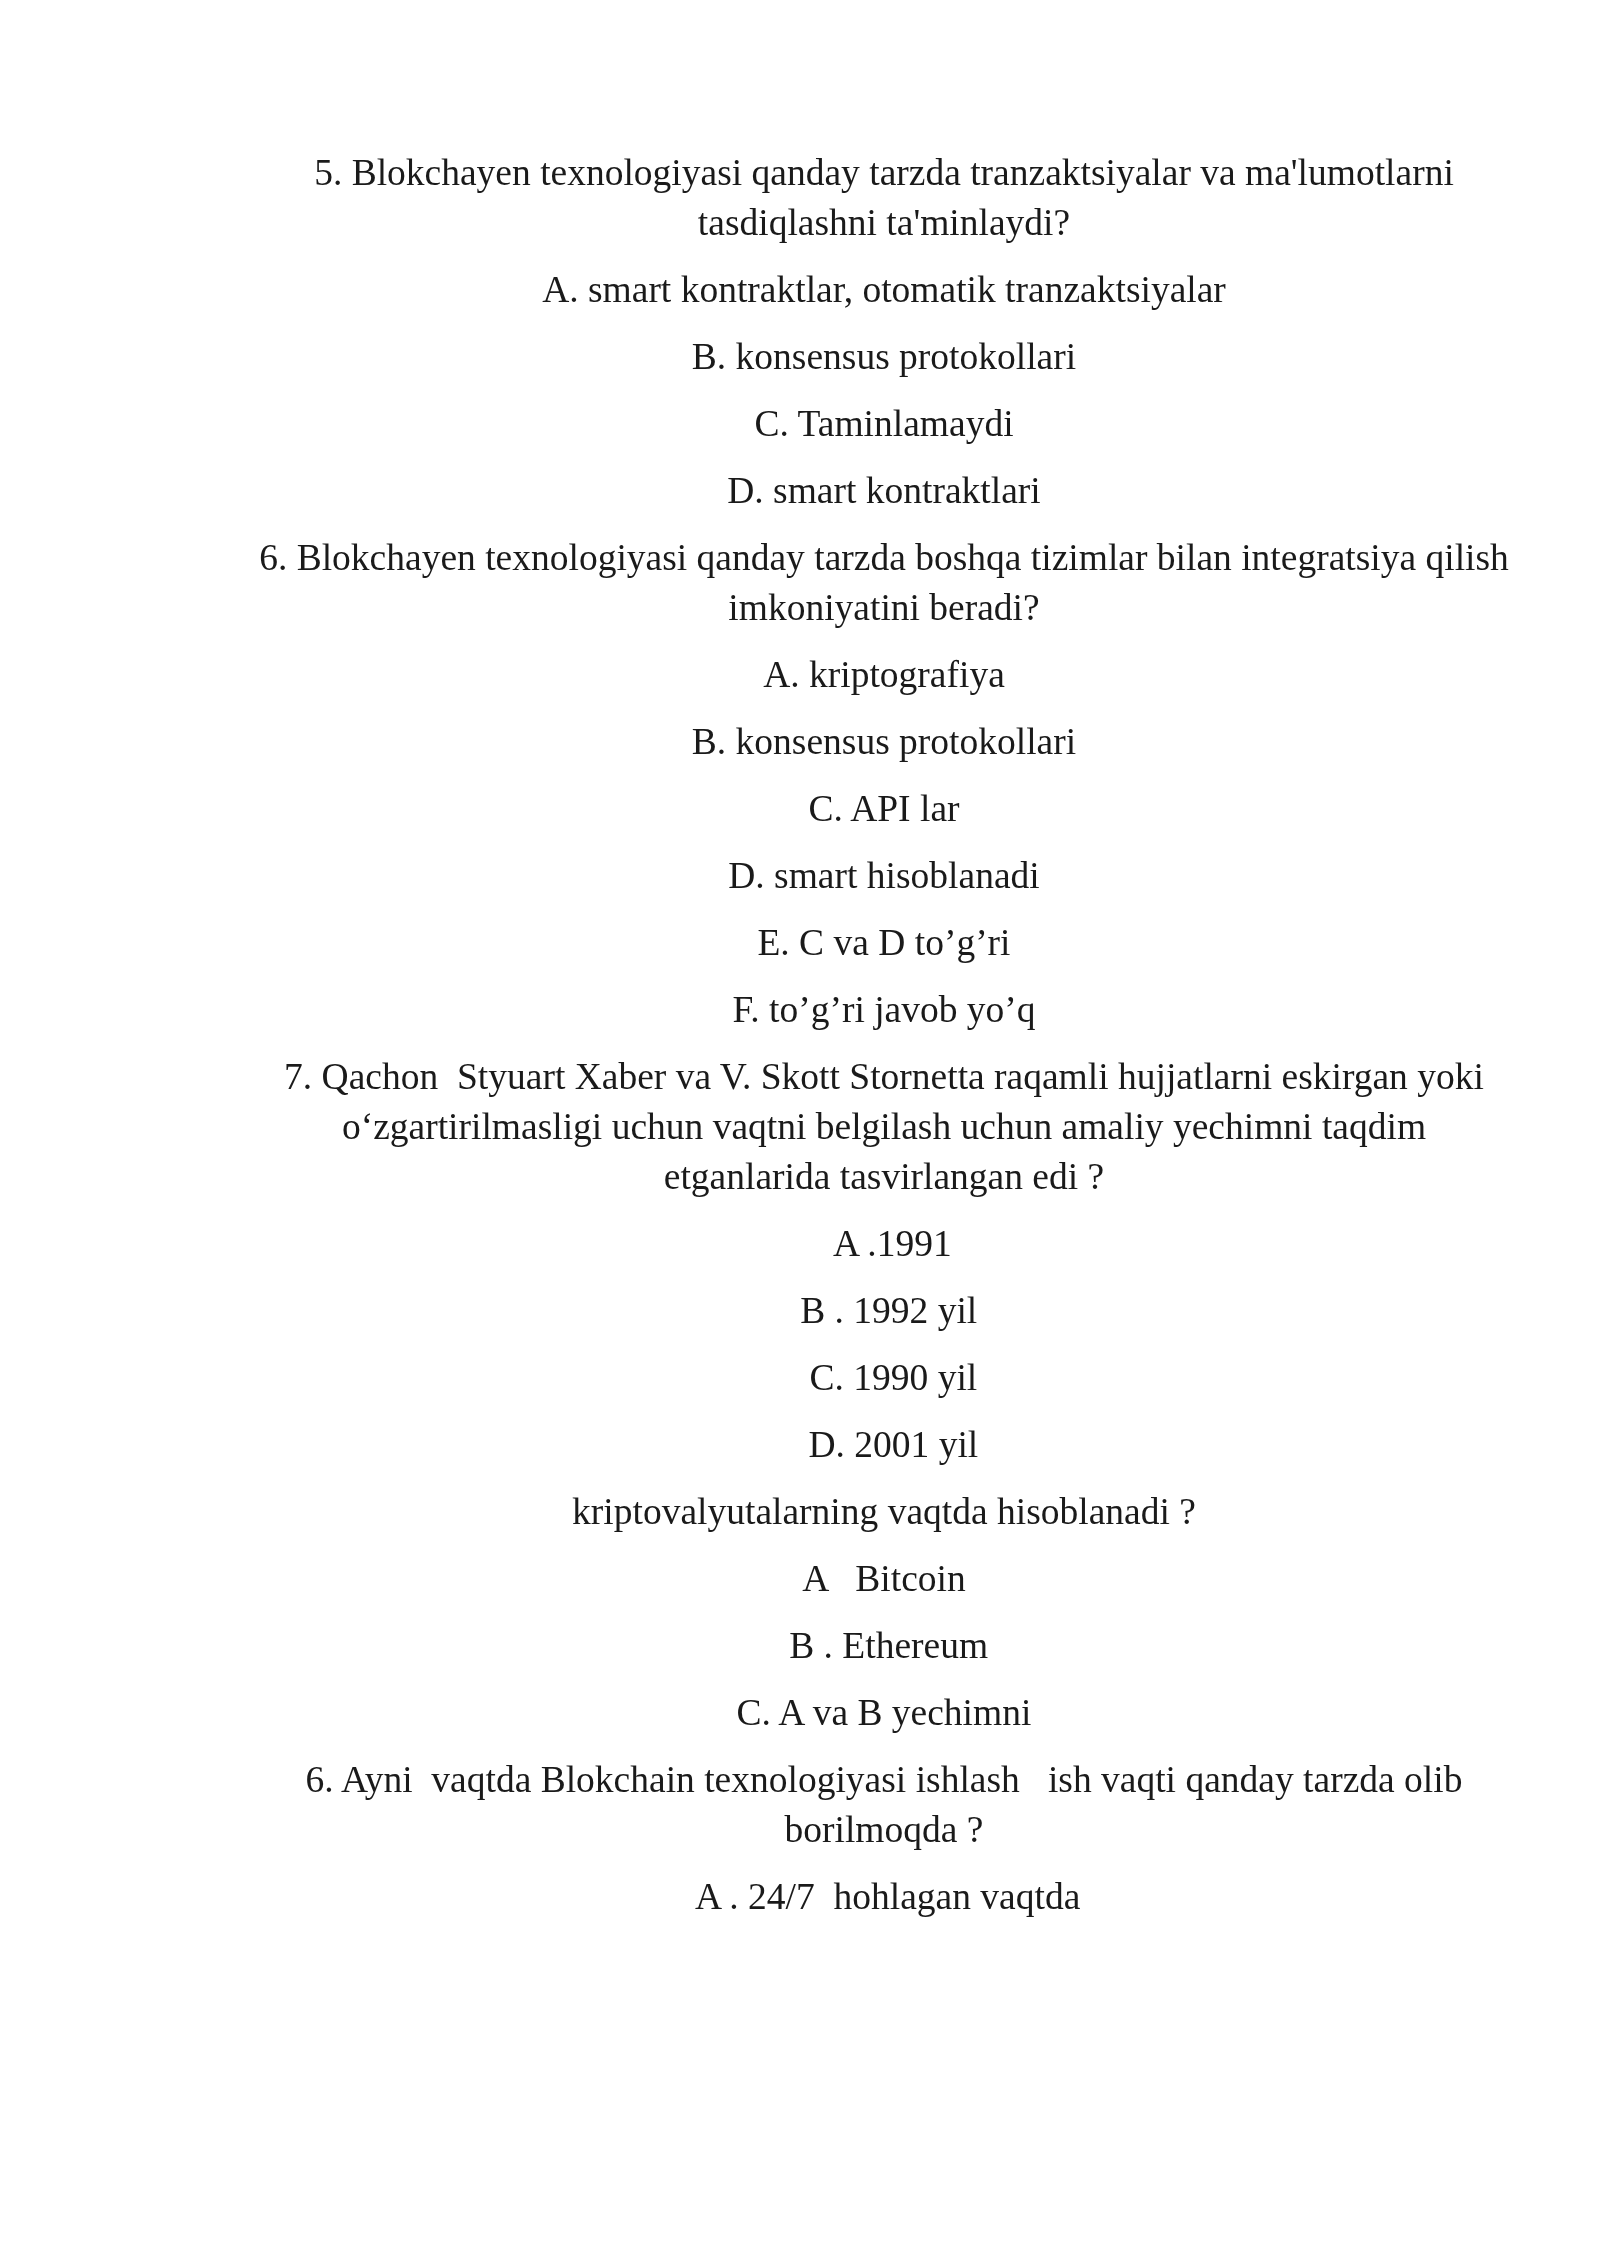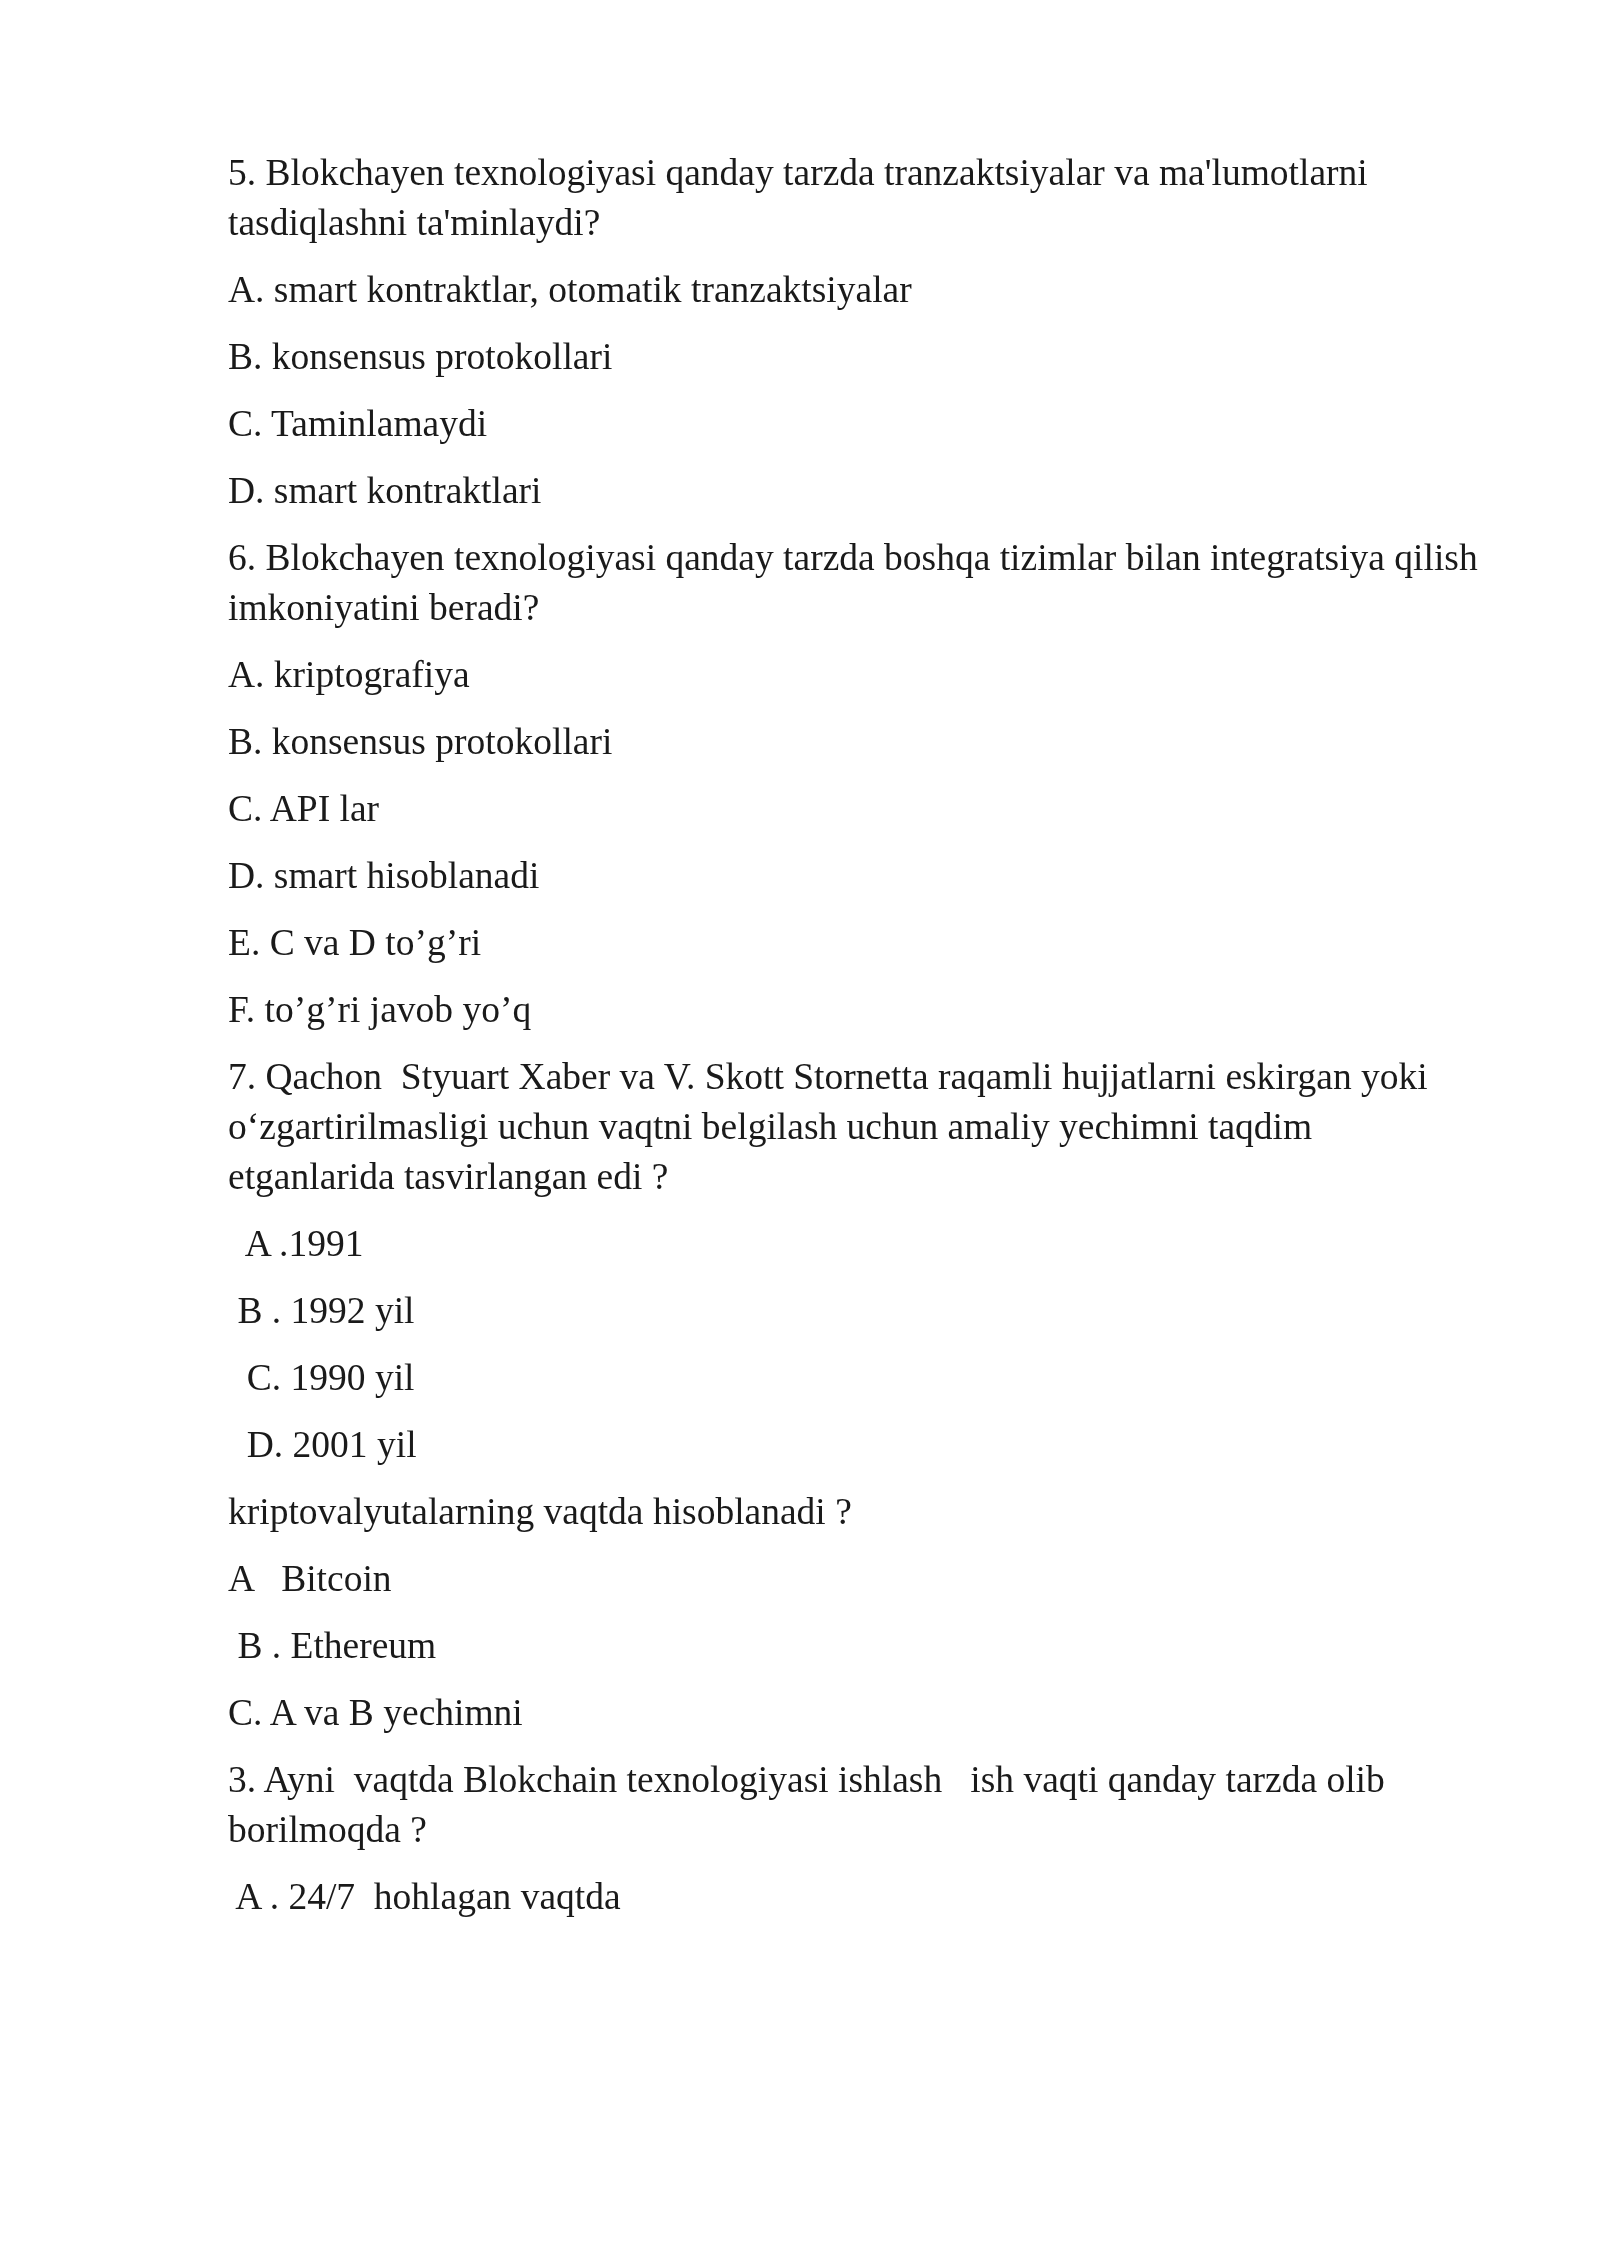--- a/index.html
+++ b/index.html
@@ -22,20 +22,21 @@
     background: #ffffff;
   }
   .para {
     margin: 0 0 17px 0;
     font-size: 37.5px;
     line-height: 50px;
   }
   .para .line {
     display: block;
     white-space: pre;      
+    text-align: center;
   }
 </style>
 </head>
 <body>
 
 <main class="page">
   <div id="doc">
       <p class="para question">
         <span class="line">5. Blokchayen texnologiyasi qanday tarzda tranzaktsiyalar va ma'lumotlarni</span>
         <span class="line">tasdiqlashni ta'minlaydi?</span>
@@ -97,20 +98,20 @@
       <p class="para option">
         <span class="line">A   Bitcoin</span>
       </p>
       <p class="para option">
         <span class="line"> B . Ethereum</span>
       </p>
       <p class="para option">
         <span class="line">C. A va B yechimni</span>
       </p>
       <p class="para question">
-        <span class="line">3. Ayni  vaqtda Blokchain texnologiyasi ishlash   ish vaqti qanday tarzda olib</span>
+        <span class="line">6. Ayni  vaqtda Blokchain texnologiyasi ishlash   ish vaqti qanday tarzda olib</span>
         <span class="line">borilmoqda ?</span>
       </p>
       <p class="para option">
         <span class="line"> A . 24/7  hohlagan vaqtda</span>
       </p>
     </div>
 </main>
 
 </body></html>

